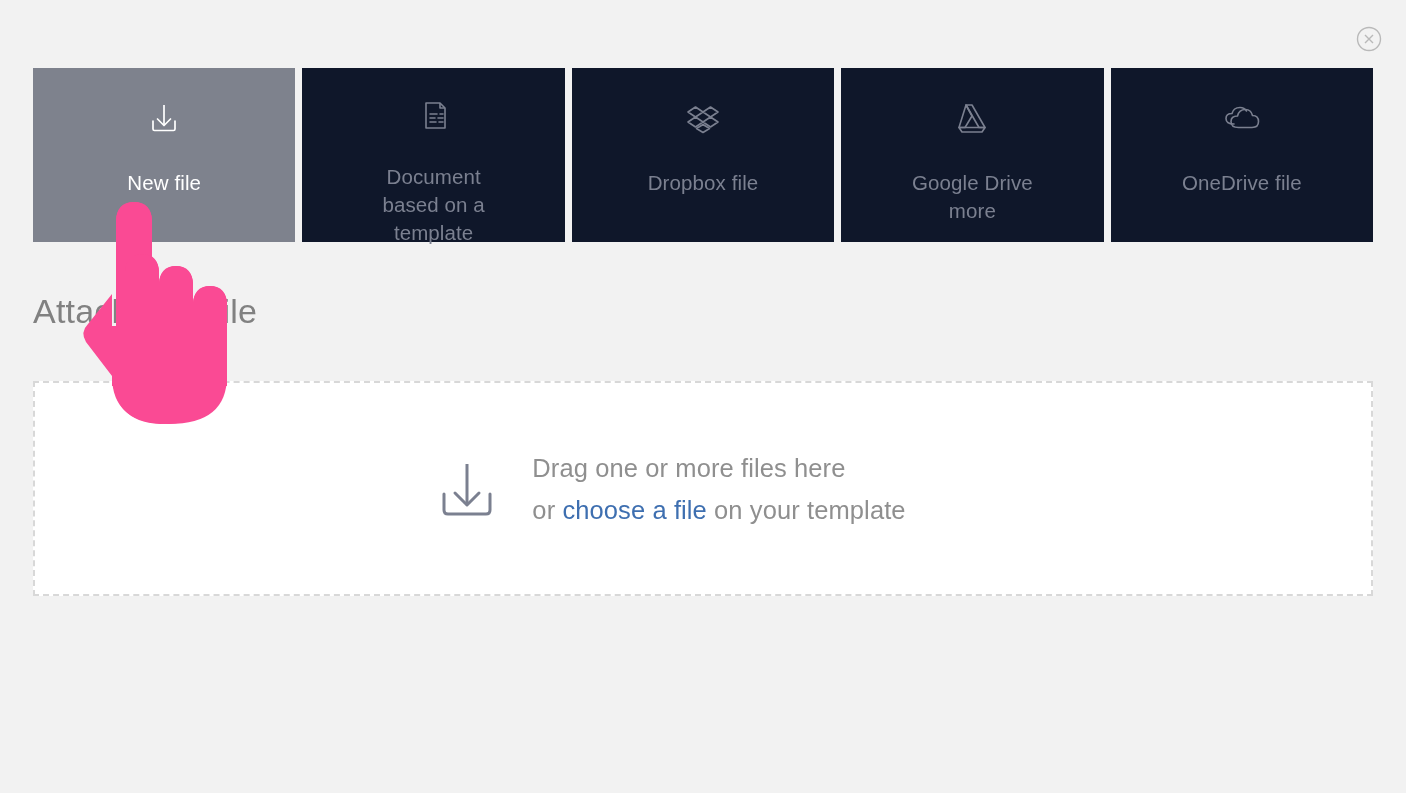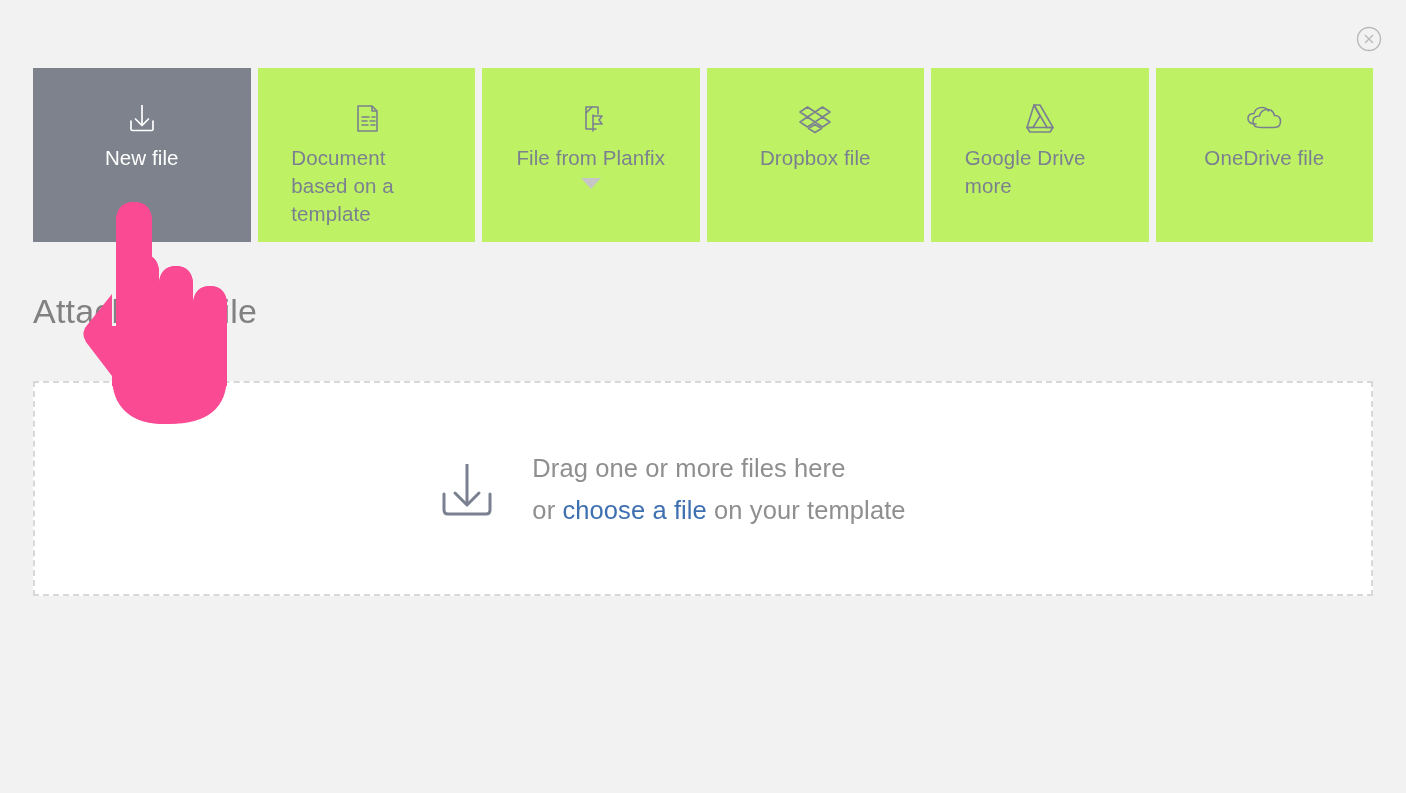--- a/index.html
+++ b/index.html
@@ -36,44 +36,45 @@
     position: absolute;
     left: 33px;
     top: 68px;
     width: 1340px;
     height: 174px;
     display: flex;
     gap: 7px;
   }
   .tab {
     flex: 1 1 0;
-    background: #bef264;
+    background: #0f172a;
     display: flex;
     flex-direction: column;
     align-items: center;
     cursor: pointer;
     padding-top: 27px;
     box-sizing: border-box;
     position: relative;
   }
   .tab.selected {
     background: #7e828d;
   }
   .tab-icon {
     height: 46px;
     display: flex;
     align-items: center;
     justify-content: center;
     line-height: 0;
   }
   .tab-label {
-    margin-top: 3px;
+    margin-top: 28px;
     font-size: 20.5px;
     line-height: 28px;
     color: #7b8090;
+    text-align: center;
     max-width: 150px;
     letter-spacing: 0.1px;
   }
   .tab.selected .tab-label {
     color: #ffffff;
   }
   .tab-caret {
     margin-top: 6px;
     width: 0;
     height: 0;
@@ -168,33 +169,20 @@
       <span class="tab-icon">
         <svg width="40" height="40" viewBox="0 0 40 40">
           <path d="M12 8 L26 8 L31 13 L31 33 L12 33 Z" fill="none" stroke="#7b8090" stroke-width="1.6" stroke-linejoin="round"></path>
           <path d="M26 8 L26 13 L31 13" fill="none" stroke="#7b8090" stroke-width="1.6" stroke-linejoin="round"></path>
           <path d="M16 19 L23 19 M26 19 L29 19 M16 23 L21 23 M24 23 L29 23 M16 27 L22 27 M25 27 L29 27" fill="none" stroke="#7b8090" stroke-width="1.6" stroke-linecap="round"></path>
         </svg>
       </span>
       <span class="tab-label">Document based on a template</span>
     </div>
 
-    <div class="tab">
-      <span class="tab-icon">
-        <svg width="40" height="40" viewBox="0 0 40 40">
-          <path d="M21 9 L15 9 L15 31 L25 31" fill="none" stroke="#7b8090" stroke-width="1.6" stroke-linejoin="round" stroke-linecap="round"></path>
-          <path d="M21 9 L27 9 L27 16" fill="none" stroke="#7b8090" stroke-width="1.6" stroke-linejoin="round" stroke-linecap="round"></path>
-          <path d="M21 9 L15 15" fill="none" stroke="#7b8090" stroke-width="1.6"></path>
-          <path d="M22 17 L22 33" fill="none" stroke="#7b8090" stroke-width="1.6" stroke-linecap="round"></path>
-          <path d="M22 18 L31 18 L28 22 L31 26 L22 26" fill="none" stroke="#7b8090" stroke-width="1.6" stroke-linejoin="round"></path>
-        </svg>
-      </span>
-      <span class="tab-label">File from Planfix</span>
-      <span class="tab-caret"></span>
-    </div>
 
 
     <div class="tab">
       <span class="tab-icon">
         <svg width="40" height="40" viewBox="0 0 40 40">
           <g fill="none" stroke="#7b8090" stroke-width="1.6" stroke-linejoin="round">
             <path d="M12.5 9 L20 14 L12.5 19 L5 14 Z"></path>
             <path d="M27.5 9 L35 14 L27.5 19 L20 14 Z"></path>
             <path d="M12.5 19 L20 24 L12.5 29 L5 24 Z"></path>
             <path d="M27.5 19 L35 24 L27.5 29 L20 24 Z"></path>

